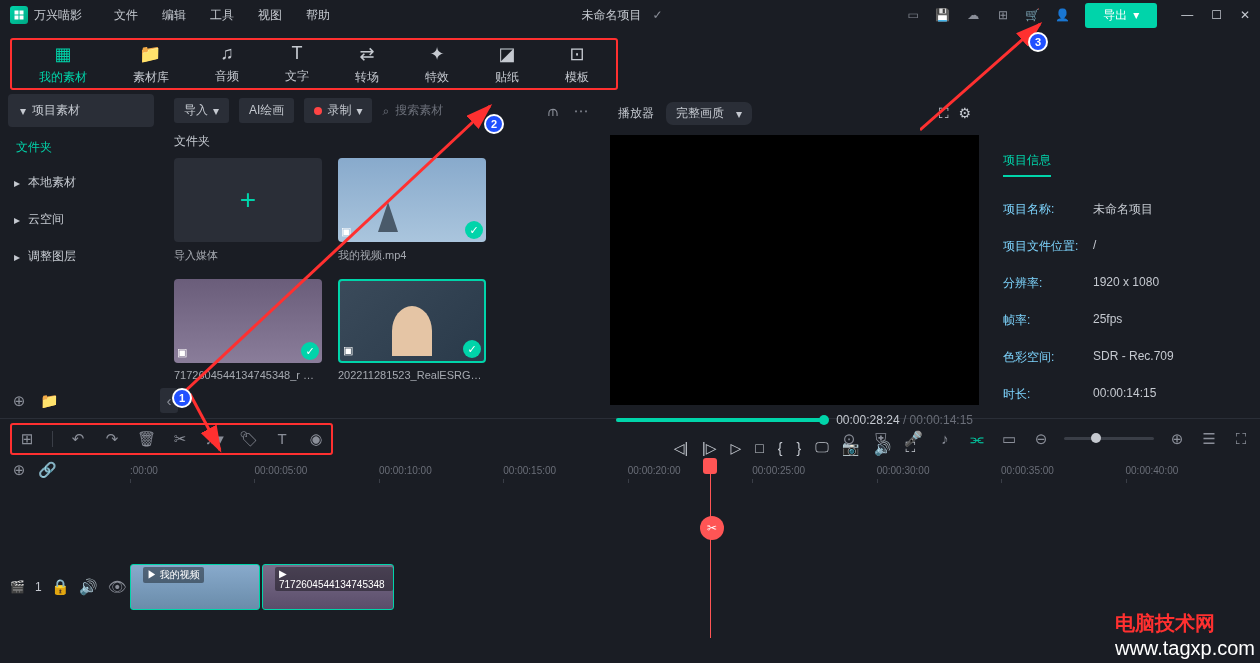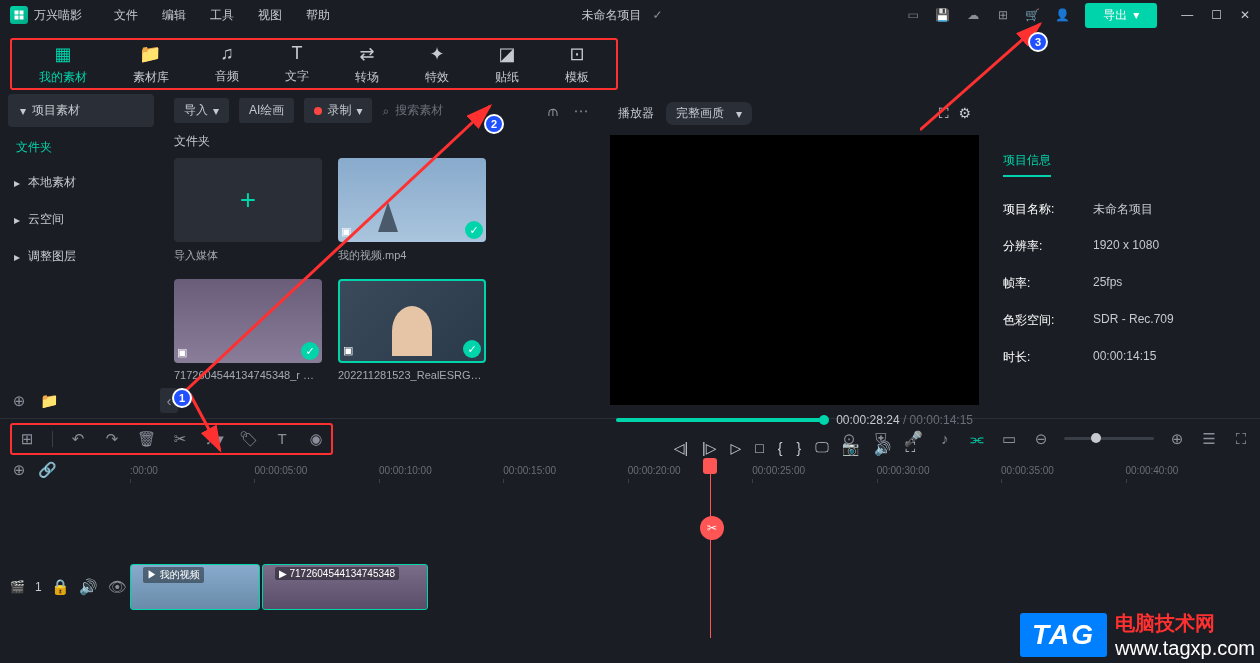--- a/index.html
+++ b/index.html
@@ -68,21 +68,21 @@
     .progress-thumb { position: absolute; right: -3px; top: -3px; width: 10px; height: 10px; background: #00d4aa; border-radius: 50%; }
     .player-time { font-size: 12px; color: #c5c9d0; }
     .player-time .dur { color: #6a6e78; }
     .player-controls { display: flex; align-items: center; gap: 14px; padding: 4px 10px; justify-content: center; }
     .pc-icon { color: #c5c9d0; cursor: pointer; font-size: 14px; }
     
     
     .info-panel { width: 258px; background: #1a1d24; padding: 8px 16px; }
     .info-tab { color: #00d4aa; border-bottom: 2px solid #00d4aa; padding: 6px 0; display: inline-block; margin-bottom: 14px; margin-top: 48px; }
     .info-row { display: flex; padding: 10px 0; font-size: 12px; }
-    .info-label { width: 90px; color: #ffffff; }
+    .info-label { width: 90px; color: #7dd3fc; }
     .info-val { color: #c5c9d0; }
     
     
     .timeline-toolbar { height: 40px; display: flex; align-items: center; padding: 0 10px; gap: 4px; border-top: 1px solid #2a2e37; }
     .tl-tools-group { border: 2px solid #ff3030; border-radius: 3px; display: flex; align-items: center; padding: 5px 6px; gap: 16px; }
     .tl-icon { color: #8a8e98; cursor: pointer; font-size: 15px; width: 18px; text-align: center; }
     .tl-sep { width: 1px; height: 16px; background: #3a3e47; }
     .tl-right { margin-left: auto; display: flex; align-items: center; gap: 14px; }
     .zoom-slider { width: 90px; height: 3px; background: #3a3e47; border-radius: 2px; position: relative; }
     .zoom-thumb { position: absolute; left: 30%; top: -4px; width: 10px; height: 10px; background: #c5c9d0; border-radius: 50%; }
@@ -95,21 +95,21 @@
     .tl-tick { flex: 1; position: relative; }
     .tl-tick::before { content: ''; position: absolute; left: 0; top: 14px; width: 100%; height: 4px; border-left: 1px solid #3a3e47; }
     .playhead { position: absolute; left: 710px; top: 0; width: 1px; height: 180px; background: #ff5555; z-index: 10; }
     .playhead-top { position: absolute; top: 0; left: -7px; width: 14px; height: 16px; background: #ff5555; border-radius: 3px; }
     .cut-marker { position: absolute; left: 700px; top: 58px; width: 24px; height: 24px; background: #ff5555; border-radius: 50%; display: flex; align-items: center; justify-content: center; color: #fff; z-index: 11; }
     .tl-track { display: flex; align-items: center; height: 50px; margin-top: 80px; }
     .track-controls { width: 120px; display: flex; gap: 10px; align-items: center; font-size: 12px; }
     .track-content { flex: 1; display: flex; gap: 2px; }
     .clip { height: 46px; border-radius: 3px; position: relative; overflow: hidden; border: 1px solid #00d4aa; }
     .clip1 { width: 130px; background: linear-gradient(180deg, #88aacc, #6a8caa); }
-    .clip2 { width: 166px; background: linear-gradient(180deg, #7a6d8a, #5a4d6a); text-decoration: underline; }
+    .clip2 { width: 132px; background: linear-gradient(180deg, #7a6d8a, #5a4d6a); text-decoration: underline; }
     .clip-label { position: absolute; top: 2px; left: 12px; font-size: 10px; color: #fff; background: rgba(0,0,0,0.4); padding: 1px 4px; border-radius: 2px; }
     .badge-num { position: absolute; width: 20px; height: 20px; background: #2050ff; border: 2px solid #fff; border-radius: 50%; color: #fff; font-size: 11px; display: flex; align-items: center; justify-content: center; font-weight: bold; z-index: 100; }
     .red-arrow { position: absolute; z-index: 99; }
     
     
     .watermark { position: absolute; bottom: 3px; right: 5px; display: flex; align-items: center; gap: 8px; z-index: 200; }
     .tag-box { background: #0080ff; color: #fff; font-size: 28px; font-weight: bold; padding: 6px 12px; border-radius: 3px; font-style: italic; letter-spacing: 2px; }
     .tag-text { color: #ff3030; font-size: 20px; font-weight: bold; }
     .tag-url { color: #ffffff; font-size: 20px; display: block; }
   </style>
@@ -297,20 +297,24 @@
       <span class="pc-icon">🔊</span>
       <span class="pc-icon">⛶</span>
     </div>
   </div>
 
   <div class="info-panel">
     <div class="info-tab">项目信息</div>
     <div class="info-row">
         <span class="info-label">项目名称:</span>
         <span class="info-val">未命名项目</span>
+      </div>
+    <div class="info-row">
+        <span class="info-label">项目文件位置:</span>
+        <span class="info-val">/</span>
       </div>
     <div class="info-row">
         <span class="info-label">分辨率:</span>
         <span class="info-val">1920 x 1080</span>
       </div>
     <div class="info-row">
         <span class="info-label">帧率:</span>
         <span class="info-val">25fps</span>
       </div>
     <div class="info-row">
@@ -424,18 +428,17 @@
 <svg class="red-arrow" style="left:920px;top:20px;width:130px;height:120px">
   <defs>
       <marker id="ah3" markerWidth="10" markerHeight="10" refX="8" refY="3" orient="auto">
         <path d="M0,0 L0,6 L9,3 z" fill="#ff3030"></path>
       </marker>
     </defs>
   <line x1="0" y1="110" x2="120" y2="4" stroke="#ff3030" stroke-width="3" marker-end="url(#ah3)"></line>
 </svg>
 
 <div class="watermark">
-  <div class="tag-box">TAG</div>
   <div>
     <span class="tag-text">电脑技术网</span>
     <span class="tag-url">www.tagxp.com</span>
   </div>
 </div>
 
 </body></html>

